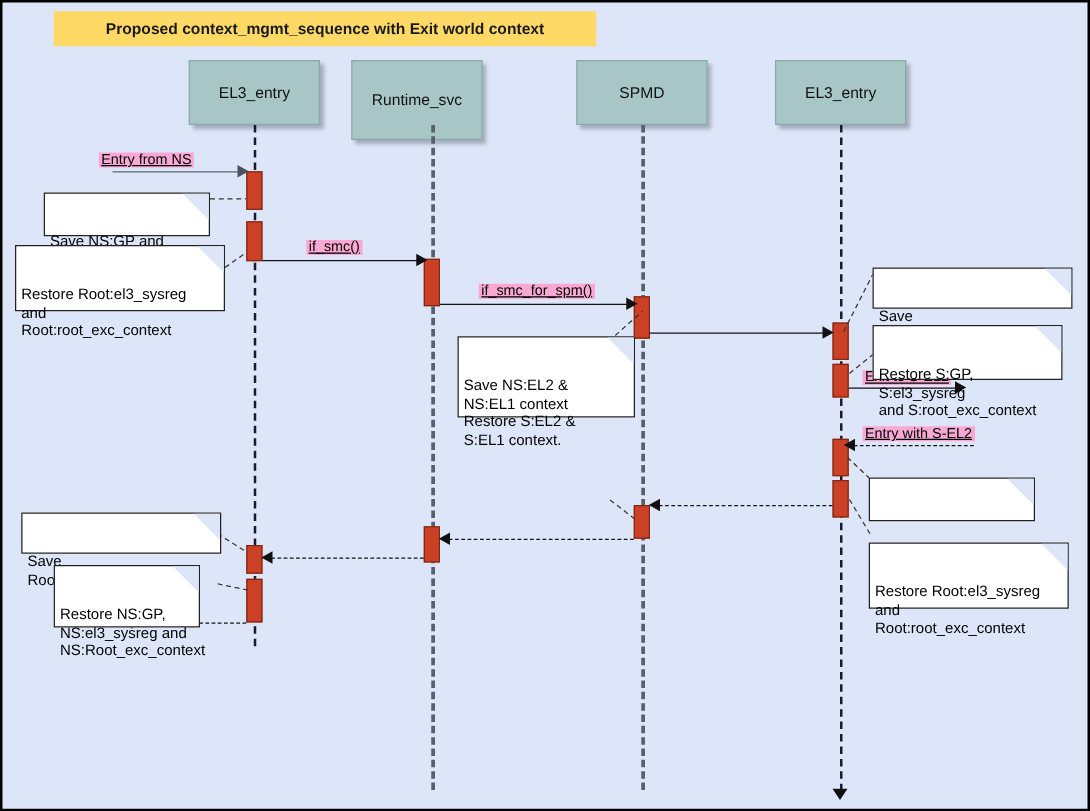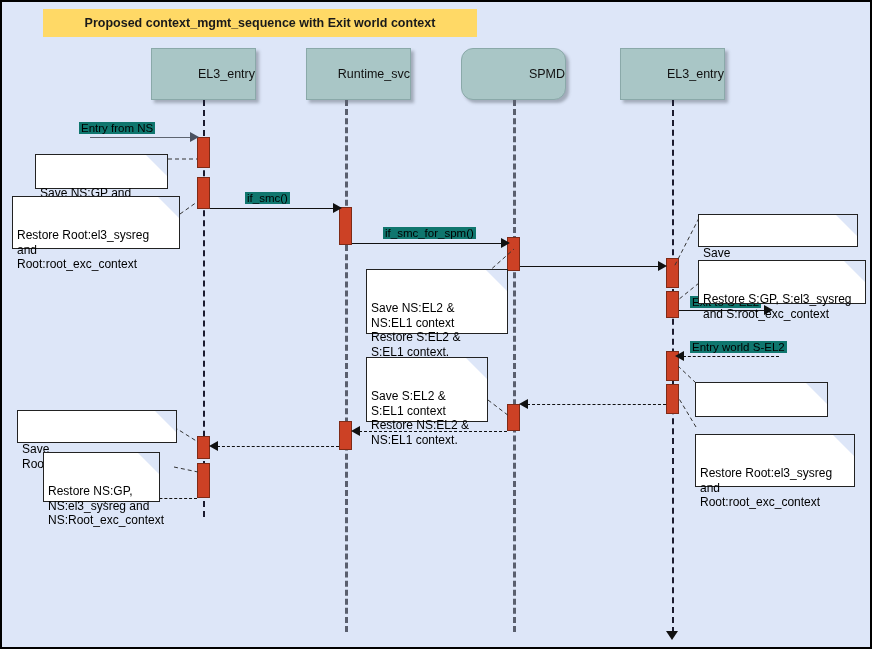--- a/index.html
+++ b/index.html
@@ -22,21 +22,21 @@
     display:flex;align-items:center;justify-content:center;
     font-weight:bold;font-size:12.5px;color:#1a1a1a;
     box-sizing:border-box;
   }
   
   .participant{
     position:absolute;
     background:#a9c6c6;
     border:1px solid #8aa9a9;
     box-shadow:3px 3px 3px rgba(90,100,110,.45);
-    display:flex;align-items:center;justify-content:flex-end;
+    display:flex;align-items:center;justify-content:center;
     font-size:12.5px;color:#111;
     box-sizing:border-box;
   }
   
   .lifeline{
     position:absolute;width:0;
     border-left:2px dashed #1a1a2e;
   }
   .lifeline.thick{border-left:3px dashed #5a5f6e;}
   .lifeline-arrow{
@@ -90,43 +90,44 @@
     border-right:9px solid #111;
   }
   
   .rmsg{
     position:absolute;height:0;
     border-top:1.5px dashed #111;
   }
   
   .msg-label{
     position:absolute;
-    background:#0f766e;
+    background:#f9a8d4;
     font-size:11.5px;
     color:#000;
     padding:0 2px;
     white-space:nowrap;
+    text-decoration:underline;
   }
   
   .connector{position:absolute;overflow:visible;pointer-events:none;}
 </style>
 </head>
 <body>
 
 <div id="canvas">
 
   <div id="title-banner">Proposed context_mgmt_sequence with Exit world context</div>
 
   <div class="participant" style="left:149px;top:46px;width:105px;height:52px;">
     <span>EL3_entry</span>
   </div>
-  <div class="participant" style="left:304px;top:46px;width:105px;height:52px;">
+  <div class="participant" style="left:279px;top:46px;width:105px;height:64px;">
     <span>Runtime_svc</span>
   </div>
-  <div class="participant" style="left:459px;top:46px;width:105px;height:52px;border-radius:12px;">
+  <div class="participant" style="left:459px;top:46px;width:105px;height:52px;">
     <span>SPMD</span>
   </div>
   <div class="participant" style="left:618px;top:46px;width:105px;height:52px;">
     <span>EL3_entry</span>
   </div>
 
   <div class="lifeline" style="left:201px;top:98px;height:417px;"></div>
   <div class="lifeline thick" style="left:343px;top:98px;height:532px;"></div>
   <div class="lifeline thick" style="left:511px;top:98px;height:532px;"></div>
   <div class="lifeline" style="left:670px;top:98px;height:533px;"></div>
@@ -162,21 +163,21 @@
 
   <div class="msg" style="left:518px;top:264px;width:143px;"></div>
   <div class="arrowhead-r" style="left:656px;top:259px;"></div>
 
   <div class="msg" style="left:677px;top:308px;width:88px;"></div>
   <div class="arrowhead-r" style="left:762px;top:303px;"></div>
   <div class="msg-label" style="left:688px;top:294px;">Exit to S-EL2</div>
 
   <div class="rmsg" style="left:681px;top:354px;width:96px;"></div>
   <div class="arrowhead-l" style="left:673px;top:349px;"></div>
-  <div class="msg-label" style="left:688px;top:339px;">Entry world S-EL2</div>
+  <div class="msg-label" style="left:688px;top:339px;">Entry with S-EL2</div>
 
   <div class="rmsg" style="left:525px;top:402px;width:139px;"></div>
   <div class="arrowhead-l" style="left:517px;top:397px;"></div>
 
   <div class="rmsg" style="left:357px;top:429px;width:148px;"></div>
   <div class="arrowhead-l" style="left:349px;top:424px;"></div>
 
   <div class="rmsg" style="left:215px;top:444px;width:122px;"></div>
   <div class="arrowhead-l" style="left:207px;top:439px;"></div>
 
@@ -217,44 +218,37 @@
 NS:EL1 context
 Restore S:EL2 &amp;
 S:EL1 context.</span>
   </div>
 
   <div class="note" style="left:696px;top:200px;width:160px;height:33px;">
     <span class="note-fold-tri"></span>
     <span>Save Root:root_exc_context</span>
   </div>
 
-  <div class="note" style="left:696px;top:246px;width:168px;height:44px;">
+  <div class="note" style="left:696px;top:246px;width:152px;height:44px;">
     <span class="note-fold-tri"></span>
     <span>Restore S:GP, S:el3_sysreg
 and S:root_exc_context</span>
   </div>
 
   <div class="note" style="left:693px;top:368px;width:133px;height:35px;">
     <span class="note-fold-tri"></span>
   </div>
 
   <div class="note" style="left:693px;top:420px;width:160px;height:53px;">
     <span class="note-fold-tri"></span>
     <span>Restore Root:el3_sysreg
 and
 Root:root_exc_context</span>
   </div>
 
-  <div class="note" style="left:364px;top:343px;width:122px;height:65px;">
-    <span class="note-fold-tri"></span>
-    <span>Save S:EL2 &amp;
-S:EL1 context
-Restore NS:EL2 &amp;
-NS:EL1 context.</span>
-  </div>
 
   <div class="note" style="left:15px;top:396px;width:160px;height:33px;">
     <span class="note-fold-tri"></span>
     <span>Save Root:root_exc_context</span>
   </div>
 
   <div class="note" style="left:41px;top:438px;width:117px;height:50px;">
     <span class="note-fold-tri"></span>
     <span>Restore NS:GP,
 NS:el3_sysreg and

